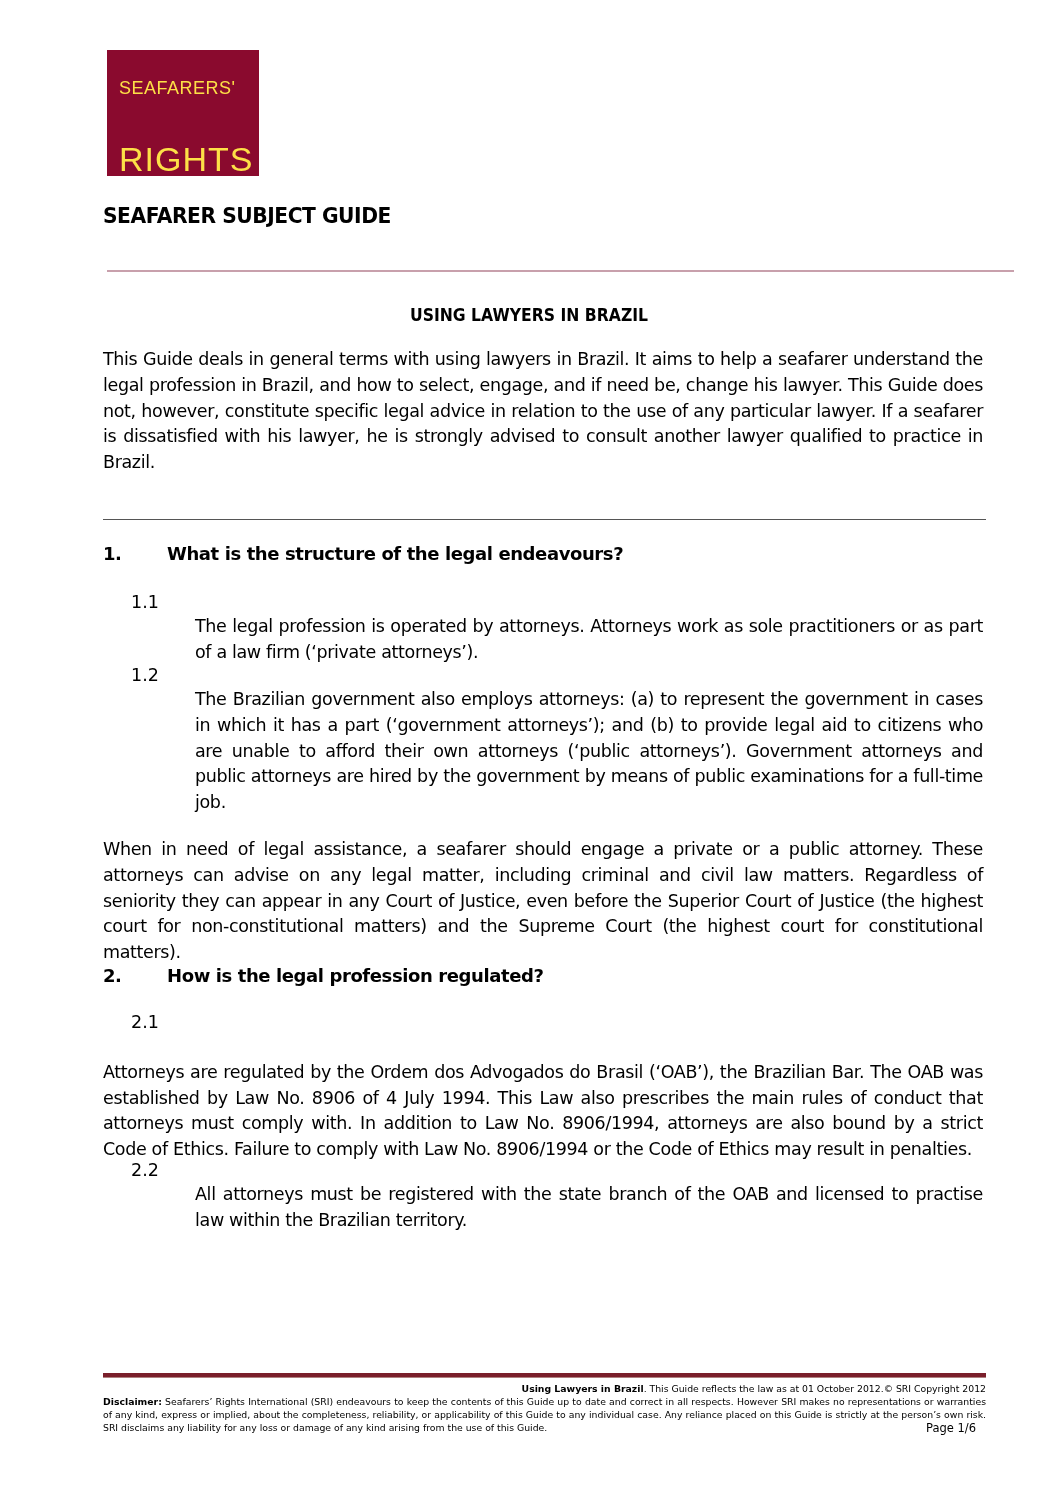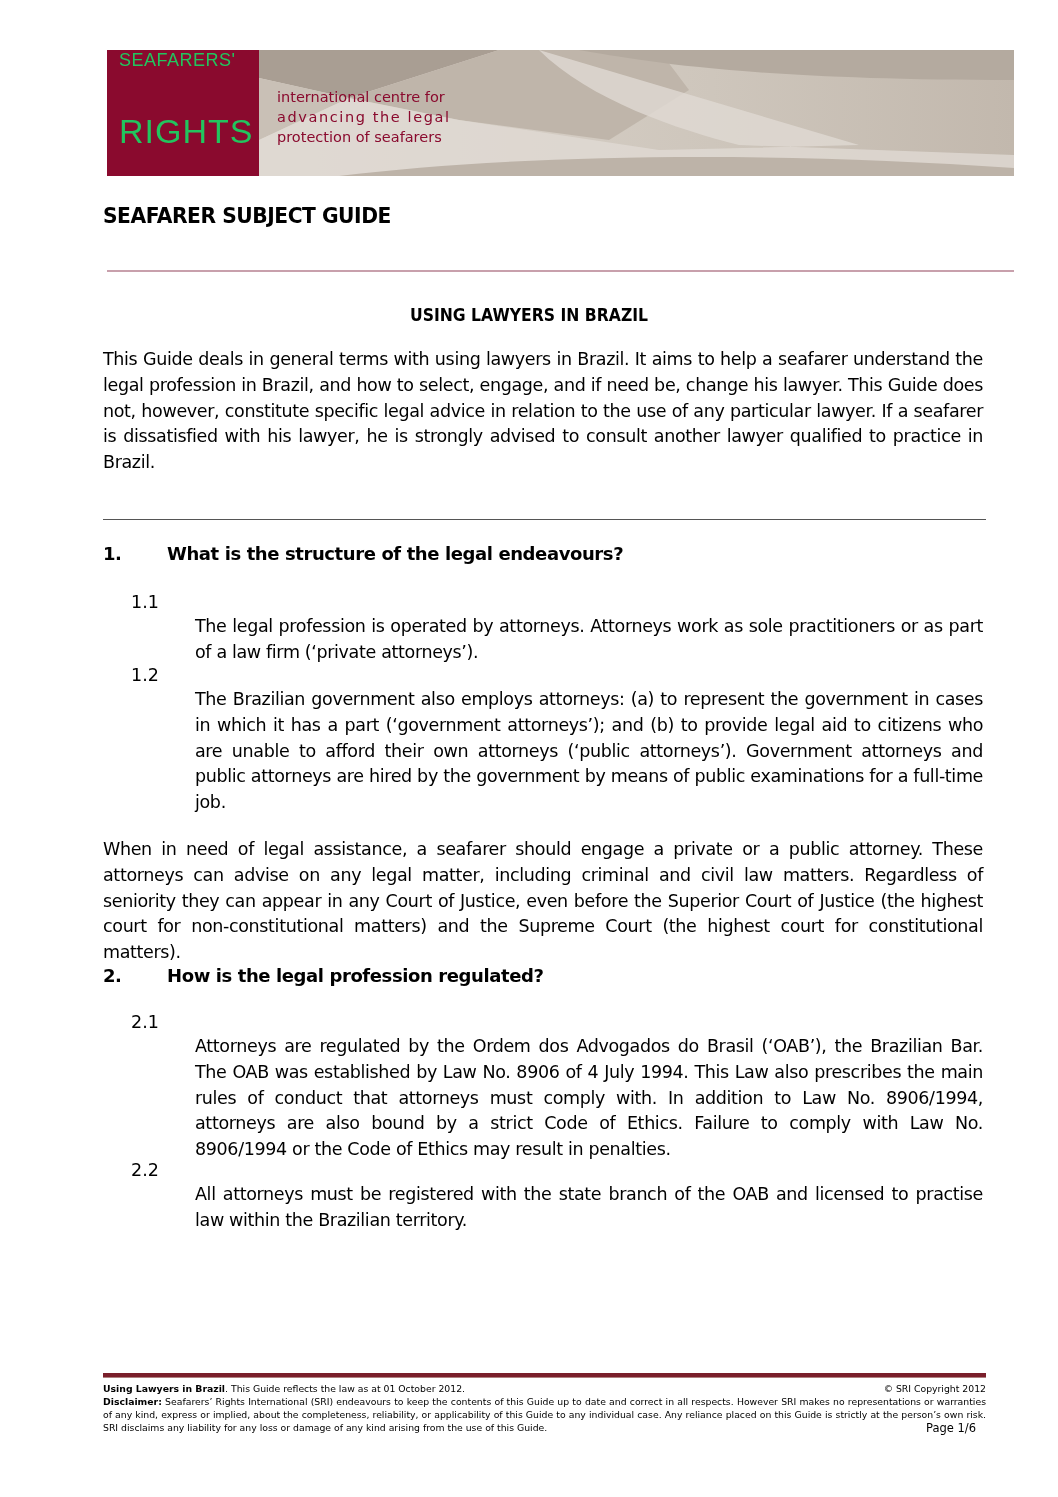--- a/index.html
+++ b/index.html
@@ -1,63 +1,48 @@
 <!DOCTYPE html>
 <html><head>
 <meta charset="utf-8">
 <style>
   html, body { margin: 0; padding: 0; background: #ffffff; }
   body { width: 1058px; height: 1497px; position: relative; overflow: hidden;
          font-family: "DejaVu Sans", sans-serif; color: #000; }
   .banner { position: absolute; left: 107px; top: 50px; width: 907px; height: 126px; display: flex; overflow: hidden; }
-  .logo-block { width: 152px; height: 126px; background: #8a0a2e; color: #22c55e; display: flex; flex-direction: column; justify-content: flex-start; padding-left: 12px; box-sizing: border-box; }
+  .logo-block { width: 152px; height: 126px; background: #8a0a2e; color: #fde047; display: flex; flex-direction: column; justify-content: flex-end; padding-left: 12px; box-sizing: border-box; }
   .logo-top { font-family: "Liberation Sans", sans-serif; font-size: 18px; letter-spacing: 0.5px; line-height: 20px; }
   .logo-bottom { font-family: "Liberation Sans", sans-serif; font-size: 34px; line-height: 34px; letter-spacing: 1px; margin-top: 44px; }
   .banner-art { flex: 1; position: relative; background: linear-gradient(90deg, #ddd6ce 0%, #cec6bc 60%, #c2b8ad 100%); }
   .banner-art svg { position: absolute; left: 0; top: 0; }
   .tagline { position: absolute; left: 18px; top: 37px; color: #8a0a2e; font-family: "DejaVu Sans", sans-serif; font-size: 14.5px; line-height: 20px; }
   .tagline div:nth-child(2) { letter-spacing: 1.6px; }
   .guide-title { position: absolute; left: 103px; top: 203px; font-size: 22px; font-weight: bold; letter-spacing: -0.5px; transform: scaleX(0.92); transform-origin: left; }
   .rule-pink { position: absolute; left: 107px; top: 270px; width: 907px; height: 2px; background: #c8a0ac; }
   .doc-title { position: absolute; left: 0; width: 1058px; top: 305px; text-align: center; font-size: 17px; font-weight: bold; transform: scaleX(0.92); }
   .body-text { font-size: 17.5px; line-height: 25.8px; text-align: justify; letter-spacing: -0.35px; }
   .intro { position: absolute; left: 103px; top: 347px; width: 880px; }
   .rule-dark { position: absolute; left: 103px; top: 519px; width: 883px; height: 1px; background: #555; }
   .section-head { position: absolute; left: 103px; font-size: 18px; font-weight: bold; display: flex; letter-spacing: -0.4px; }
   .section-head .num { width: 64px; }
   .para { position: absolute; left: 103px; width: 880px; display: flex; }
   .para .num { width: 64px; flex: none; font-size: 17.5px; line-height: 25.8px; margin-left: 28px; }
   .para .text { flex: 1; margin-top: 24px; }
   .footer-rule { position: absolute; left: 103px; top: 1373px; width: 883px; height: 4px; background: #7a1f2b; border-bottom: 1px solid #b08080; }
   .footer { position: absolute; left: 103px; top: 1382px; width: 883px; font-size: 9.3px; line-height: 13px; text-align: justify; }
-  .footer .row1 { display: flex; justify-content: space-between; gap: 8px; }
+  .footer .row1 { display: flex; justify-content: flex-end; }
   .page-num { position: absolute; left: 926px; top: 1421px; font-size: 11.5px; }
 </style>
 </head>
 <body>
 
 <div class="banner">
   <div class="logo-block">
     <div class="logo-top">SEAFARERS'</div>
     <div class="logo-bottom">RIGHTS</div>
-  </div>
-  <div class="banner-art">
-    <svg width="755" height="126" viewBox="0 0 755 126">
-      <polygon points="0,0 240,0 90,48 0,28" fill="#a99e93"></polygon>
-      <polygon points="90,48 240,0 400,0 430,40 350,90 200,70" fill="#bfb5aa"></polygon>
-      <polygon points="0,28 90,48 0,90" fill="#c9c0b6"></polygon>
-      <path d="M280,0 C330,50 420,80 480,95 L755,105 L755,126 L0,126 L0,90 L90,48 L200,70 L400,100 L600,95" fill="#e0dad3" opacity="0.8"></path>
-      <path d="M320,0 C380,10 480,30 755,30 L755,0 Z" fill="#b4aa9f"></path>
-      <path d="M80,126 C250,105 500,100 755,118 L755,126 Z" fill="#bdb3a8"></path>
-    </svg>
-    <div class="tagline">
-      <div>international centre for</div>
-      <div>advancing the legal</div>
-      <div>protection of seafarers</div>
-    </div>
   </div>
 </div>
 
 <div class="guide-title">SEAFARER SUBJECT GUIDE</div>
 <div class="rule-pink"></div>
 
 <div class="doc-title">USING LAWYERS IN BRAZIL</div>
 
 <div class="intro body-text">This Guide deals in general terms with using lawyers in Brazil. It aims to help a seafarer understand the legal profession in Brazil, and how to select, engage, and if need be, change his lawyer.  This Guide does not, however, constitute specific legal advice in relation to the use of any particular lawyer. If a seafarer is dissatisfied with his lawyer, he is strongly advised to consult another lawyer qualified to practice in Brazil.</div>
 
@@ -80,21 +65,21 @@
 
 <div class="para" style="top:813px;">
   <span class="text body-text">When in need of legal assistance, a seafarer should engage a private or a public attorney. These attorneys can advise on any legal matter, including criminal and civil law matters. Regardless of seniority they can appear in any Court of Justice, even before the Superior Court of Justice (the highest court for non-constitutional matters) and the Supreme Court (the highest court for constitutional matters).</span>
 </div>
 
 <div class="section-head" style="top:965px;">
   <span class="num">2.</span>
   <span>How is the legal profession regulated?</span>
 </div>
 
-<div class="para" style="top:1010px;">
+<div class="para" style="top:1010px;flex-direction:column;">
   <span class="num">2.1</span>
   <span class="text body-text">Attorneys are regulated by the Ordem dos Advogados do Brasil (‘OAB’), the Brazilian Bar. The OAB was established by Law No. 8906 of 4 July 1994. This Law also prescribes the main rules of conduct that attorneys must comply with. In addition to Law No. 8906/1994, attorneys are also bound by a strict Code of Ethics. Failure to comply with Law No. 8906/1994 or the Code of Ethics may result in penalties.</span>
 </div>
 
 <div class="para" style="top:1158px;">
   <span class="num">2.2</span>
   <span class="text body-text">All attorneys must be registered with the state branch of the OAB and licensed to practise law within the Brazilian territory.</span>
 </div>
 
 <div class="footer-rule"></div>

